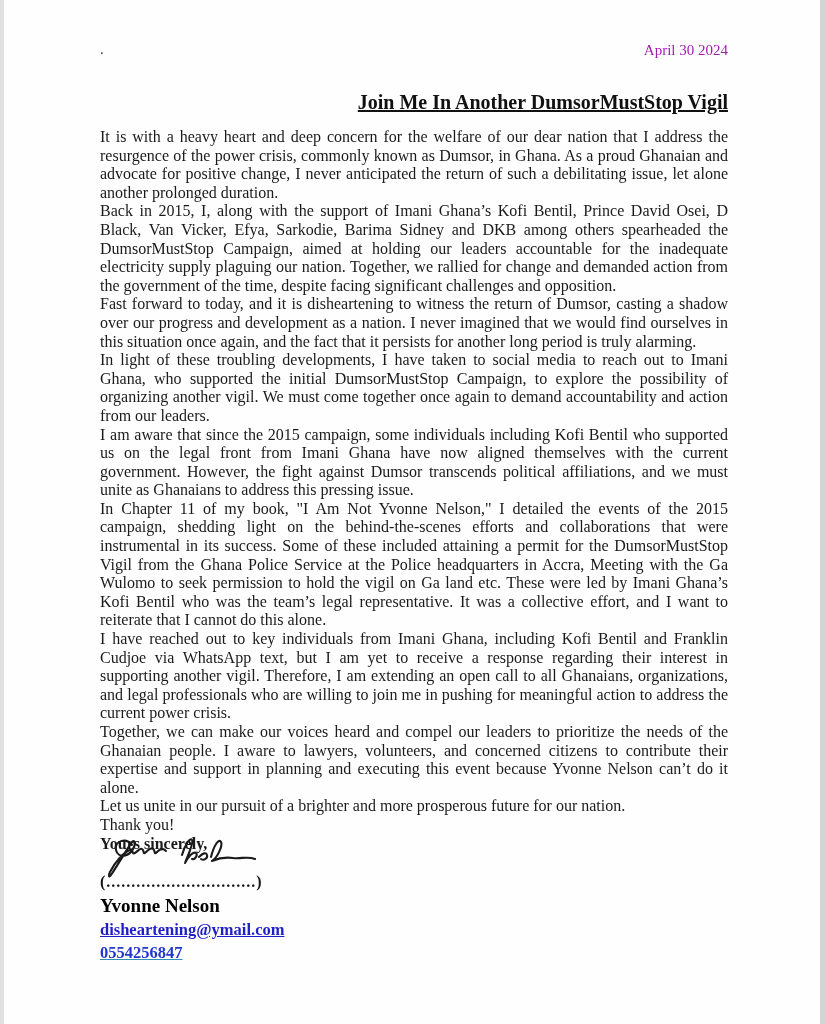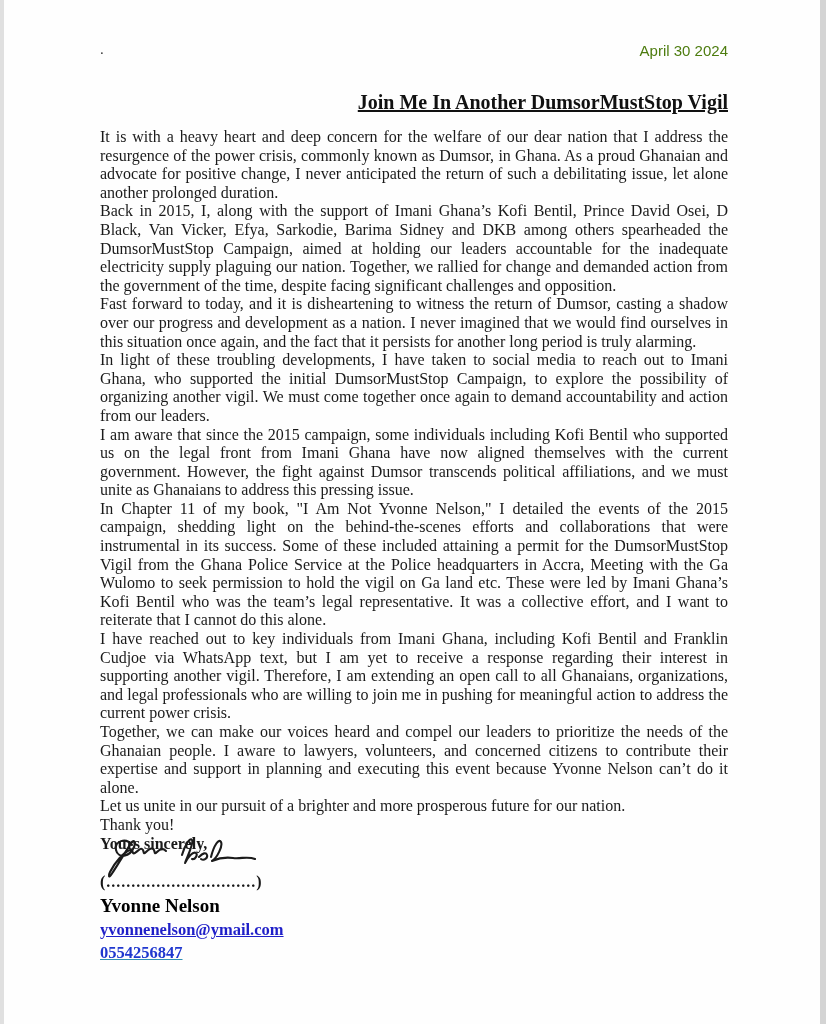--- a/index.html
+++ b/index.html
@@ -13,21 +13,21 @@
     color:#1a1a1a;
   }
   .edge { position:absolute; top:0; height:100%; }
   .edge-left  { left:0;  width:4px; background:#e0e0e0; }
   .edge-right { right:0; width:6px; background:#d4d4d4; }
 
   .content { position:absolute; left:100px; top:42px; width:628px; }
 
   .header-row { display:flex; justify-content:space-between; align-items:flex-start; }
   .top-dot { font-size:15px; line-height:15px; color:#3a3a3a; }
-  .date { font-family:Liberation Sans, sans-serif; font-size:15px; color:#4d7c0f; }
+  .date { font-family:Liberation Serif, serif; font-size:15px; color:#a21caf; }
 
   .title {
     margin:32px 0 0 0;
     text-align:right;
     font-size:20px;
     font-weight:bold;
     text-decoration:underline;
     color:#111111;
   }
 
@@ -88,17 +88,17 @@
 
     <div class="sig-block">
       <svg class="sig-svg" width="158" height="50" viewBox="0 0 158 50" fill="none">
         <path d="M30 12 C24 4, 12 8, 14 17 C16 26, 28 24, 32 14 C34 9, 32 6, 29 10 C24 18, 15 33, 9 42 C7 45, 6 43, 8 39 C13 29, 22 19, 28 17 C32 15, 29 22, 33 20 C37 17, 39 14, 41 17 C42 19, 41 22, 44 19 C47 16, 50 14, 52 17 C53 19, 52 22, 55 19 C58 16, 61 15, 64 18" stroke="#1b1b1b" stroke-width="2.1" stroke-linecap="round" stroke-linejoin="round"></path>
         <path d="M80 22 C83 12, 88 4, 90 7 C92 10, 86 22, 83 30 C86 24, 91 18, 94 20 C96 22, 93 27, 90 26 M97 24 C101 20, 104 19, 105 22 C106 25, 102 28, 99 26 M109 24 C112 12, 117 5, 119 9 C121 13, 115 25, 110 28 C117 25, 124 24, 131 25 C139 26, 146 23, 153 26" stroke="#1b1b1b" stroke-width="2.1" stroke-linecap="round" stroke-linejoin="round"></path>
       </svg>
       <div class="dotted-line">(..............................)</div>
     </div>
 
     <p class="sig-name">Yvonne Nelson</p>
-    <p class="contact"><a class="email">yvonnenelson@ymail.com</a></p>
+    <p class="contact"><a class="email">disheartening@ymail.com</a></p>
     <p class="contact"><a class="phone">0554256847</a></p>
 
   </div>
 </div>
 
 </body></html>

